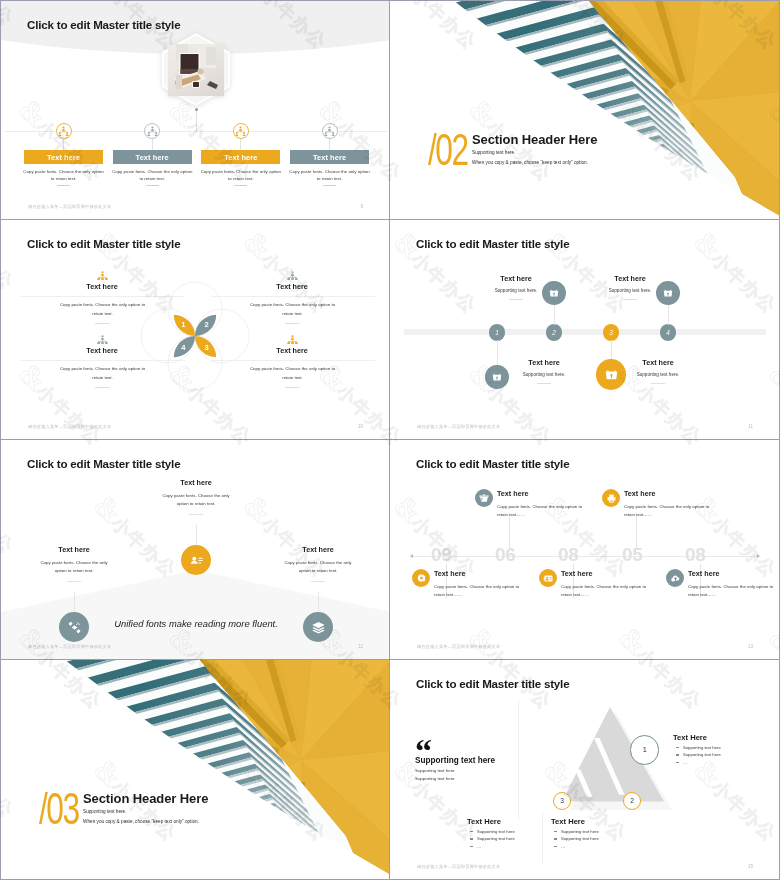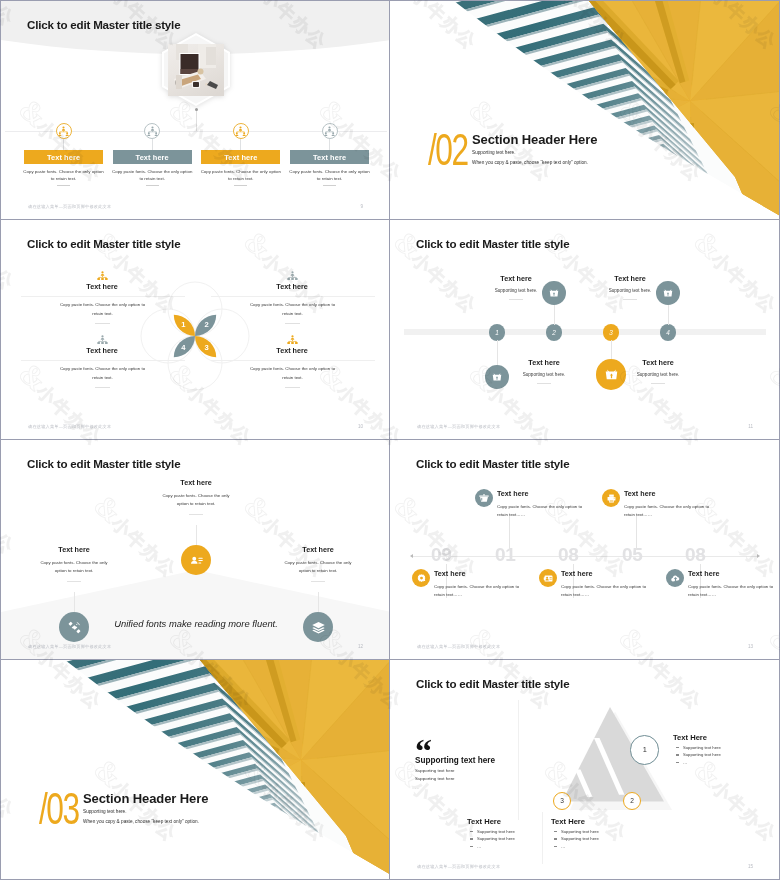--- a/index.html
+++ b/index.html
@@ -706,21 +706,21 @@
   <div class="inner">
     <div class="mtitle s6title">Click to edit Master title style</div>
 
     <div class="s6axis">
       <div class="s6ax-l"></div>
       <div class="s6arrow-l"></div>
       <div class="s6arrow-r"></div>
     </div>
 
     <div class="s6n" style="left:41px;">09</div>
-    <div class="s6n" style="left:105px;">01</div>
+    <div class="s6n" style="left:105px;">06</div>
     <div class="s6n" style="left:168px;">08</div>
     <div class="s6n" style="left:232px;">05</div>
     <div class="s6n" style="left:295px;">08</div>
 
     <div class="s6tick up" style="left:119px;"></div>
     <div class="s6tick up" style="left:246px;"></div>
     <div class="s6tick dn" style="left:56px;"></div>
     <div class="s6tick dn" style="left:183px;"></div>
     <div class="s6tick dn" style="left:310px;"></div>
 

